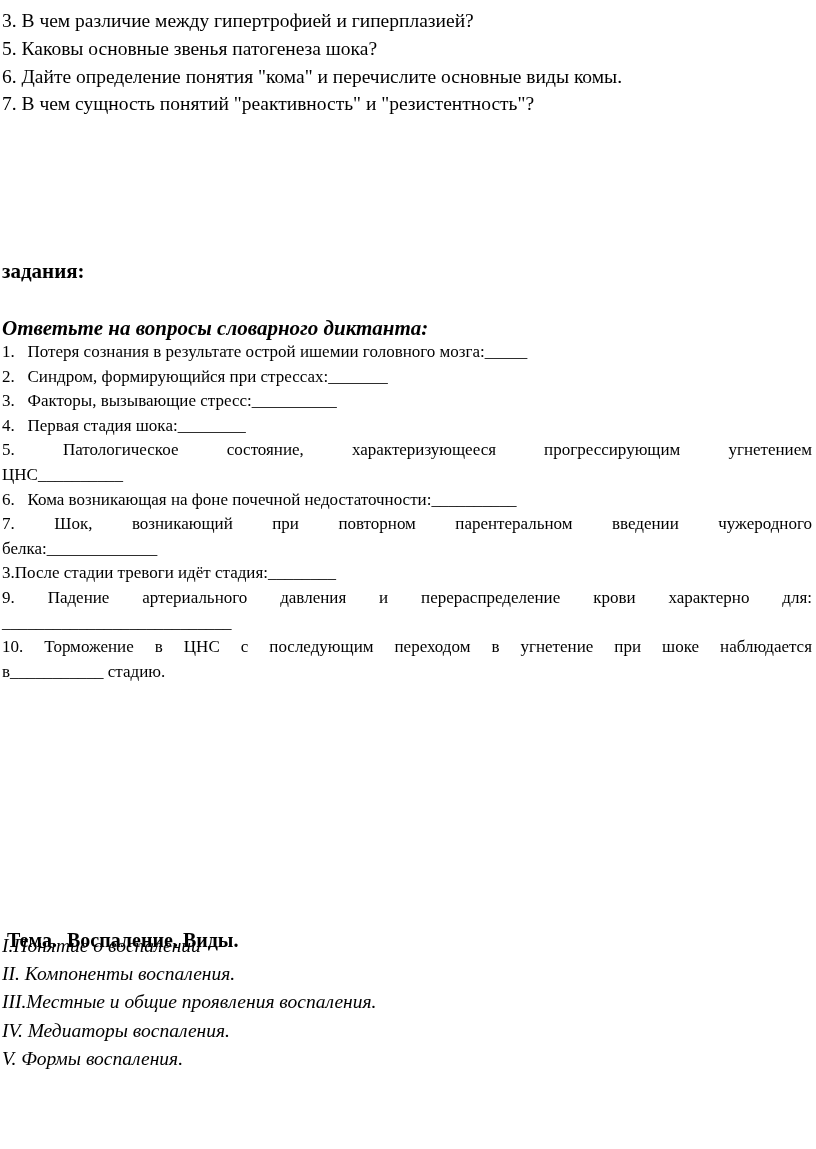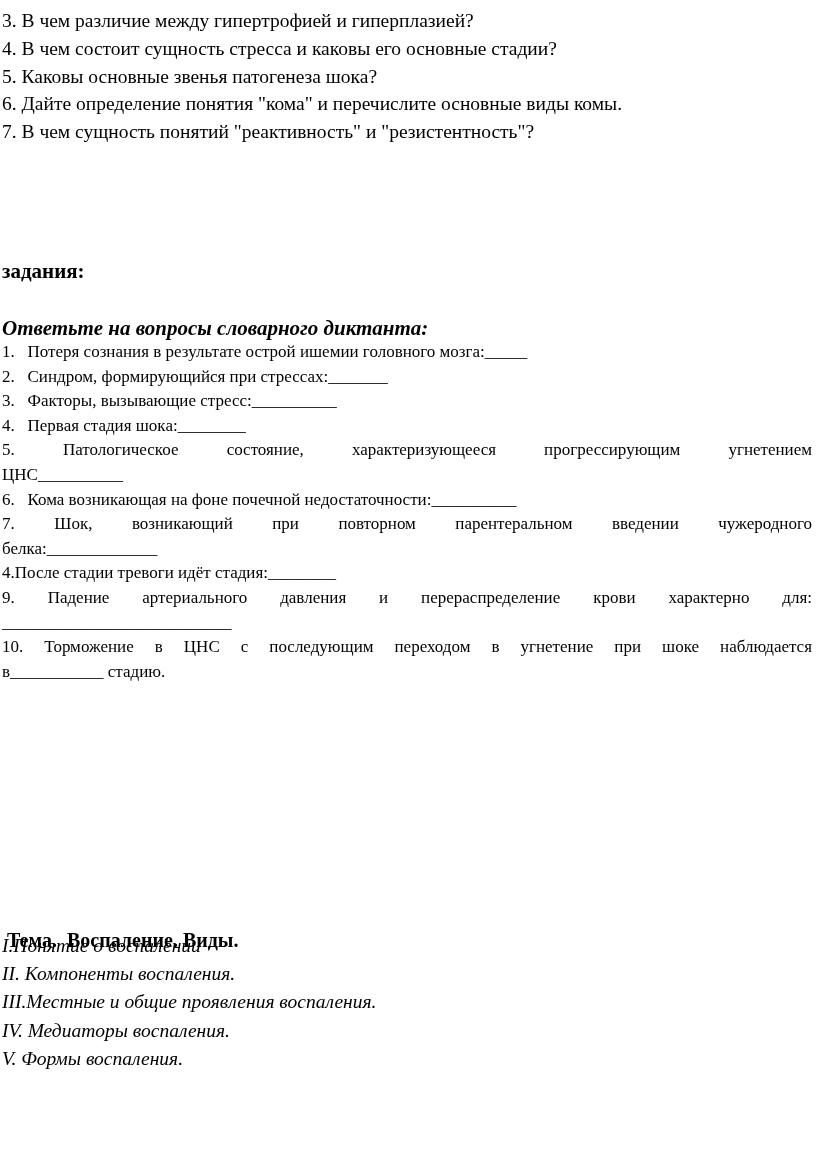--- a/index.html
+++ b/index.html
@@ -66,21 +66,20 @@
     font-style: italic;
   }
 </style>
 </head>
 <body>
 
 <div class="page">
 
   <div class="sec" id="sec-questions">
     <div class="line">3. В чем различие между гипертрофией и гиперплазией?</div>
-    <div class="line">4. В чем состоит сущность стресса и каковы его основные стадии?</div>
     <div class="line">5. Каковы основные звенья патогенеза шока?</div>
     <div class="line">6. Дайте определение понятия "кома" и перечислите основные виды комы.</div>
     <div class="line">7. В чем сущность понятий "реактивность" и "резистентность"?</div>
   </div>
 
   <div class="sec" id="sec-intro">
     <div class="line">задания:</div>
   </div>
 
   <div class="sec" id="sec-dict-title">Ответьте на вопросы словарного диктанта:</div>
@@ -88,21 +87,21 @@
   <div class="sec" id="sec-dictation">
     <div class="line">1.   Потеря сознания в результате острой ишемии головного мозга:_____</div>
     <div class="line">2.   Синдром, формирующийся при стрессах:_______</div>
     <div class="line">3.   Факторы, вызывающие стресс:__________</div>
     <div class="line">4.   Первая стадия шока:________</div>
     <div class="line just">5. Патологическое состояние, характеризующееся прогрессирующим угнетением</div>
     <div class="line">ЦНС__________</div>
     <div class="line">6.   Кома возникающая на фоне почечной недостаточности:__________</div>
     <div class="line just">7. Шок, возникающий при повторном парентеральном введении чужеродного</div>
     <div class="line">белка:_____________</div>
-    <div class="line">4.После стадии тревоги идёт стадия:________</div>
+    <div class="line">3.После стадии тревоги идёт стадия:________</div>
     <div class="line just">9. Падение артериального давления и перераспределение крови характерно для:</div>
     <div class="line">___________________________</div>
     <div class="line just">10. Торможение в ЦНС с последующим переходом в угнетение при шоке наблюдается</div>
     <div class="line">в___________ стадию.</div>
   </div>
 
   <div class="sec line" id="sec-tema"> Тема.  Воспаление. Виды.</div>
 
   <div class="sec" id="sec-outline">
     <div class="line">I.Понятие о воспалении</div>

